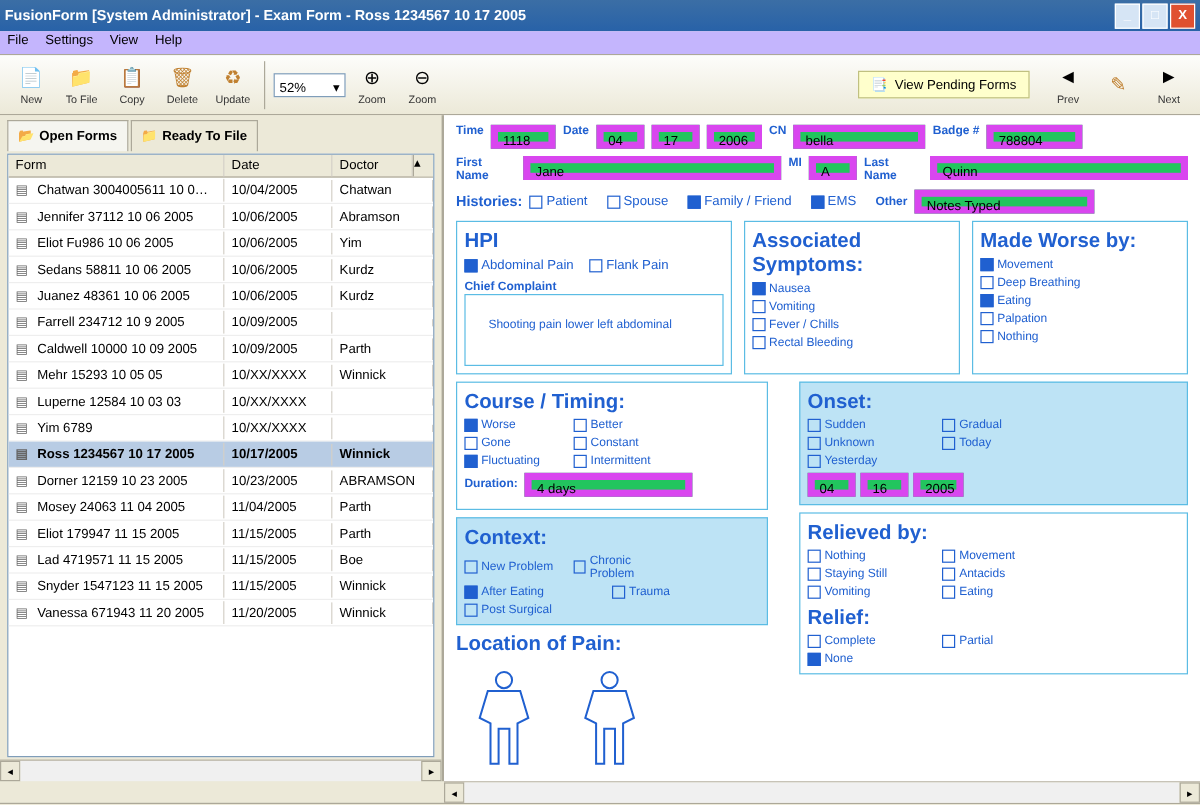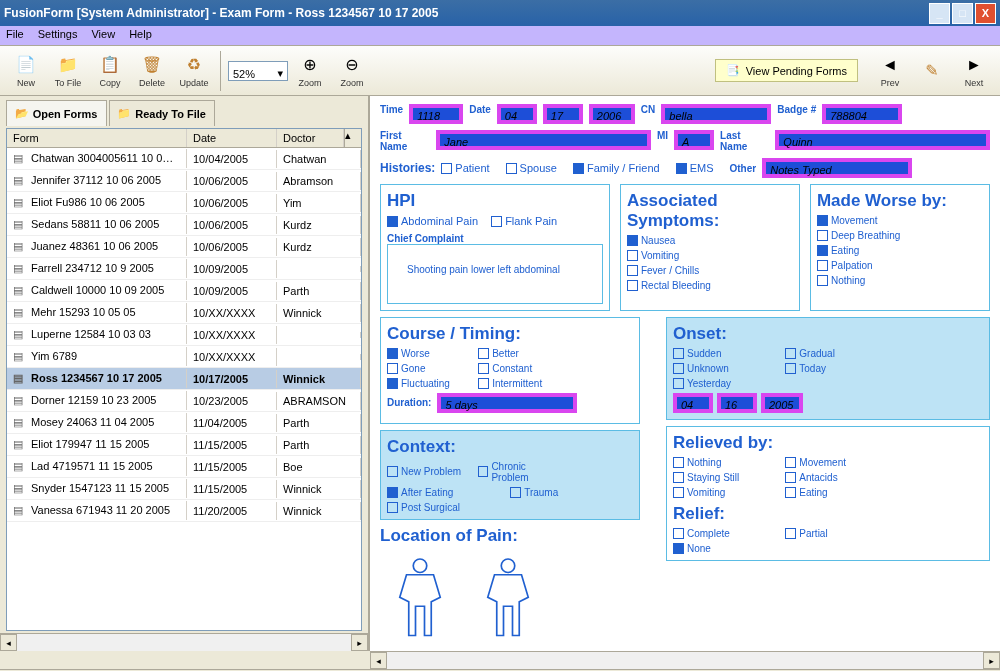--- a/index.html
+++ b/index.html
@@ -31,21 +31,21 @@
 .grid-row { border-bottom: 1px solid #eee; height: 22px; align-items: center; }
 .grid-row.sel { background: #b8cce4; font-weight: bold; }
 .row-icon { width: 14px; display: inline-block; color: #666; margin-right: 4px; }
 .hscroll { height: 18px; background: #ece9d8; border-top: 1px solid #aca899; display: flex; align-items: center; }
 .hscroll .arrow { width: 17px; height: 17px; background: #ece9d8; border: 1px solid #aca899; display: flex; align-items: center; justify-content: center; font-size: 9px; }
 .hscroll .track { flex: 1; background: #f0f0f0; height: 17px; }
 .right-pane { flex: 1; background: #fff; overflow: auto; padding: 8px 10px; }
 .form-row { display: flex; gap: 6px; margin-bottom: 6px; align-items: flex-start; }
 .fgroup { display: flex; flex-direction: column; gap: 1px; }
 .flabel { color: #2060d0; font-size: 10px; font-weight: bold; }
-.finput { border: 4px solid #d946ef; background: #1d4ed8; height: 20px; padding: 2px 4px; min-width: 40px; font-style: italic; }
+.finput { border: 6px solid #d946ef; background: #22c55e; height: 20px; padding: 2px 4px; min-width: 40px; }
 .cb { width: 11px; height: 11px; border: 1px solid #2060d0; display: inline-block; vertical-align: middle; margin-right: 3px; }
 .cb.checked { background: #2060d0; }
 .cblabel { color: #2060d0; font-size: 10px; margin-right: 10px; display: inline-flex; align-items: center; }
 .three-col { display: flex; gap: 10px; }
 .col { flex: 1; border: 1px solid #5bbce4; padding: 6px; min-height: 100px; }
 .col-hpi { flex: 1.3; }
 .memo { border: 1px solid #5bbce4; min-height: 60px; padding: 19px; color: #2060d0; font-size: 10px; }
 .subhead { color: #2060d0; font-weight: bold; font-size: 17px; margin-bottom: 4px; }
 .cbcol { display: flex; flex-direction: column; gap: 4px; }
 .timing-box, .onset-box, .context-box, .relieved-box { border: 1px solid #5bbce4; padding: 6px; }
@@ -340,21 +340,21 @@
           <div id="ct-list" style="display:flex;flex-wrap:wrap;gap:4px 0">
               <span class="cblabel" style="width: 33%;"><span class="cb checked"></span>Worse</span>
               <span class="cblabel" style="width: 33%;"><span class="cb"></span>Better</span>
               <span class="cblabel" style="width: 33%;"><span class="cb"></span>Gone</span>
               <span class="cblabel" style="width: 33%;"><span class="cb"></span>Constant</span>
               <span class="cblabel" style="width: 33%;"><span class="cb checked"></span>Fluctuating</span>
               <span class="cblabel" style="width: 33%;"><span class="cb"></span>Intermittent</span>
             </div>
           <div class="duration">
             <span class="flabel">Duration:</span>
-            <div class="finput" style="width:140px">5 days</div>
+            <div class="finput" style="width:140px">4 days</div>
           </div>
         </div>
         <div class="context-box" style="margin-top:6px">
           <div class="subhead">Context:</div>
           <div id="ctx-list" style="display:flex;flex-wrap:wrap;gap:4px 0">
               <span class="cblabel" style="width: 33%;"><span class="cb"></span>New Problem</span>
               <span class="cblabel" style="width: 33%;"><span class="cb"></span>Chronic Problem</span>
               <span class="cblabel" style="width: 33%;"><span class="cb checked"></span>After Eating</span>
               <span class="cblabel" style="width: 33%; margin-left: 32px;"><span class="cb"></span>Trauma</span>
               <span class="cblabel" style="width: 33%;"><span class="cb"></span>Post Surgical</span>

